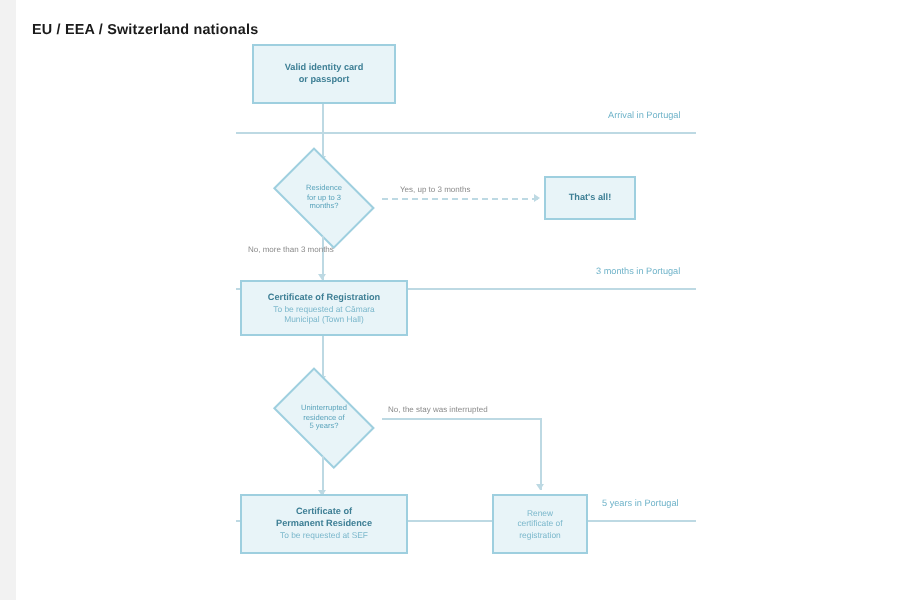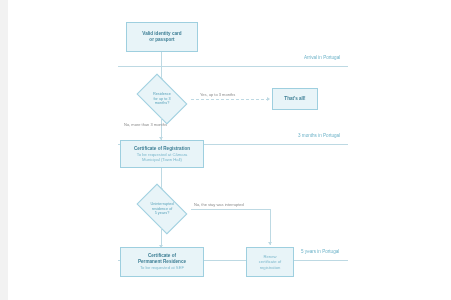--- a/index.html
+++ b/index.html
@@ -162,20 +162,21 @@
 </style>
 </head>
 <body>
 
 <div id="page">
 
   <div class="left-band"></div>
 
   <div class="canvas">
 
+    <div class="title">EU / EEA / Switzerland nationals</div>
 
     <div class="node" style="left:118px; top:22px; width:72px; height:30px;">
       <div class="line1">Valid identity card</div>
       <div class="line1">or passport</div>
     </div>
 
     <div class="vline" style="left:153px; top:52px; height:28px;"></div>
     <div class="arrow-down" style="left:151px; top:78px;"></div>
 
     <div class="side-label" style="left:296px; top:55px;">Arrival in Portugal</div>

